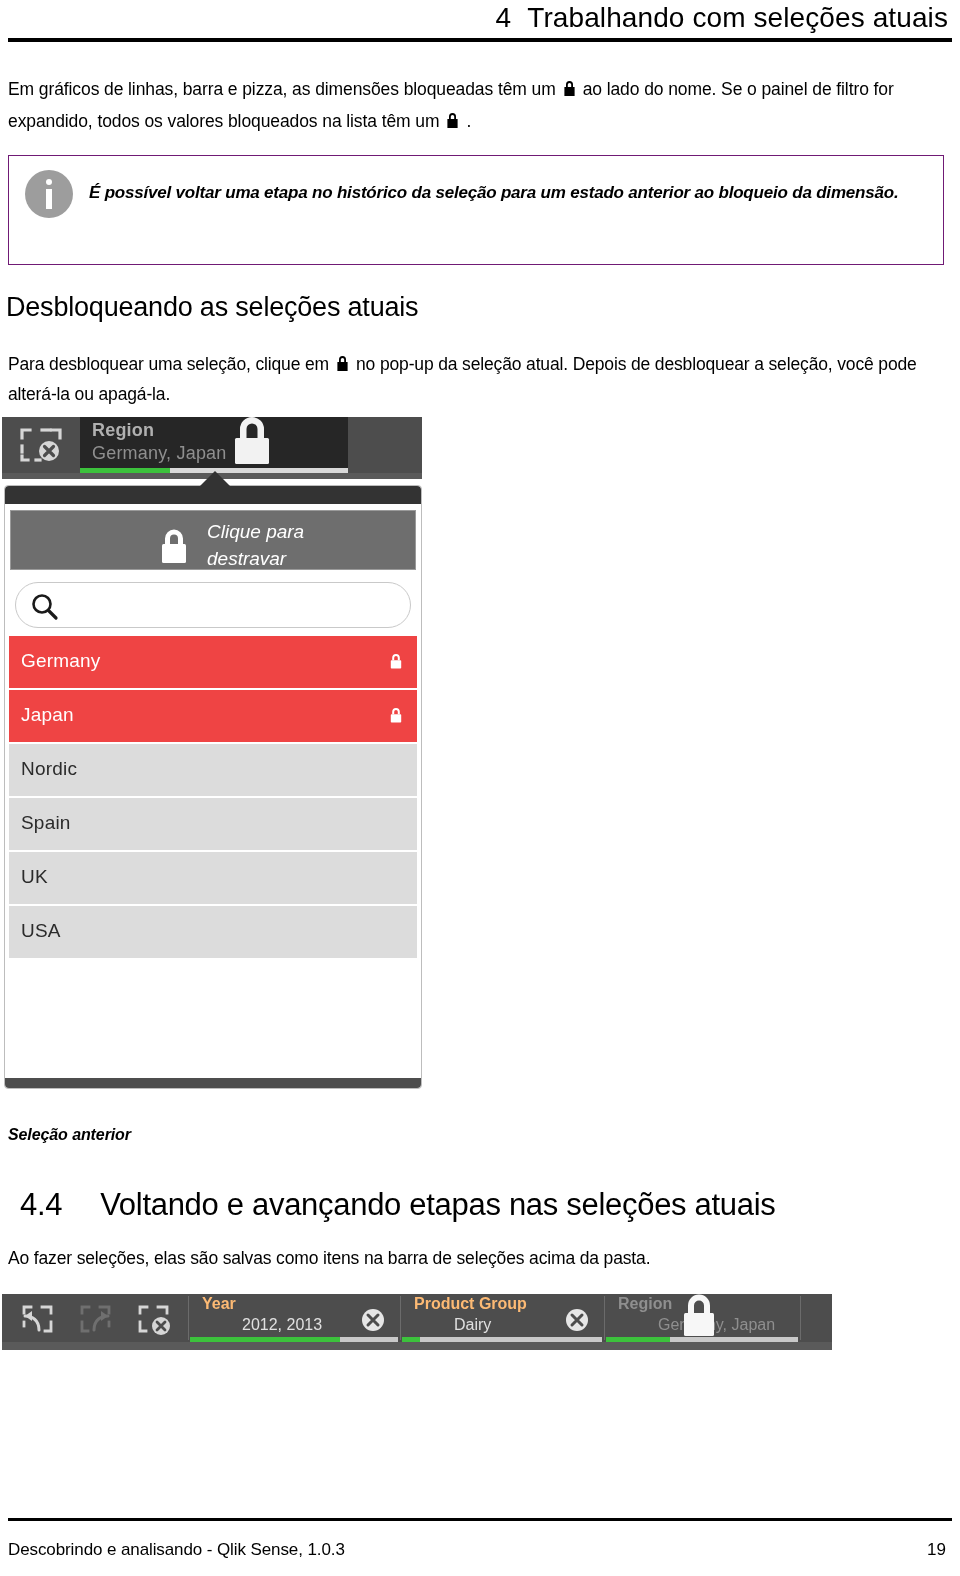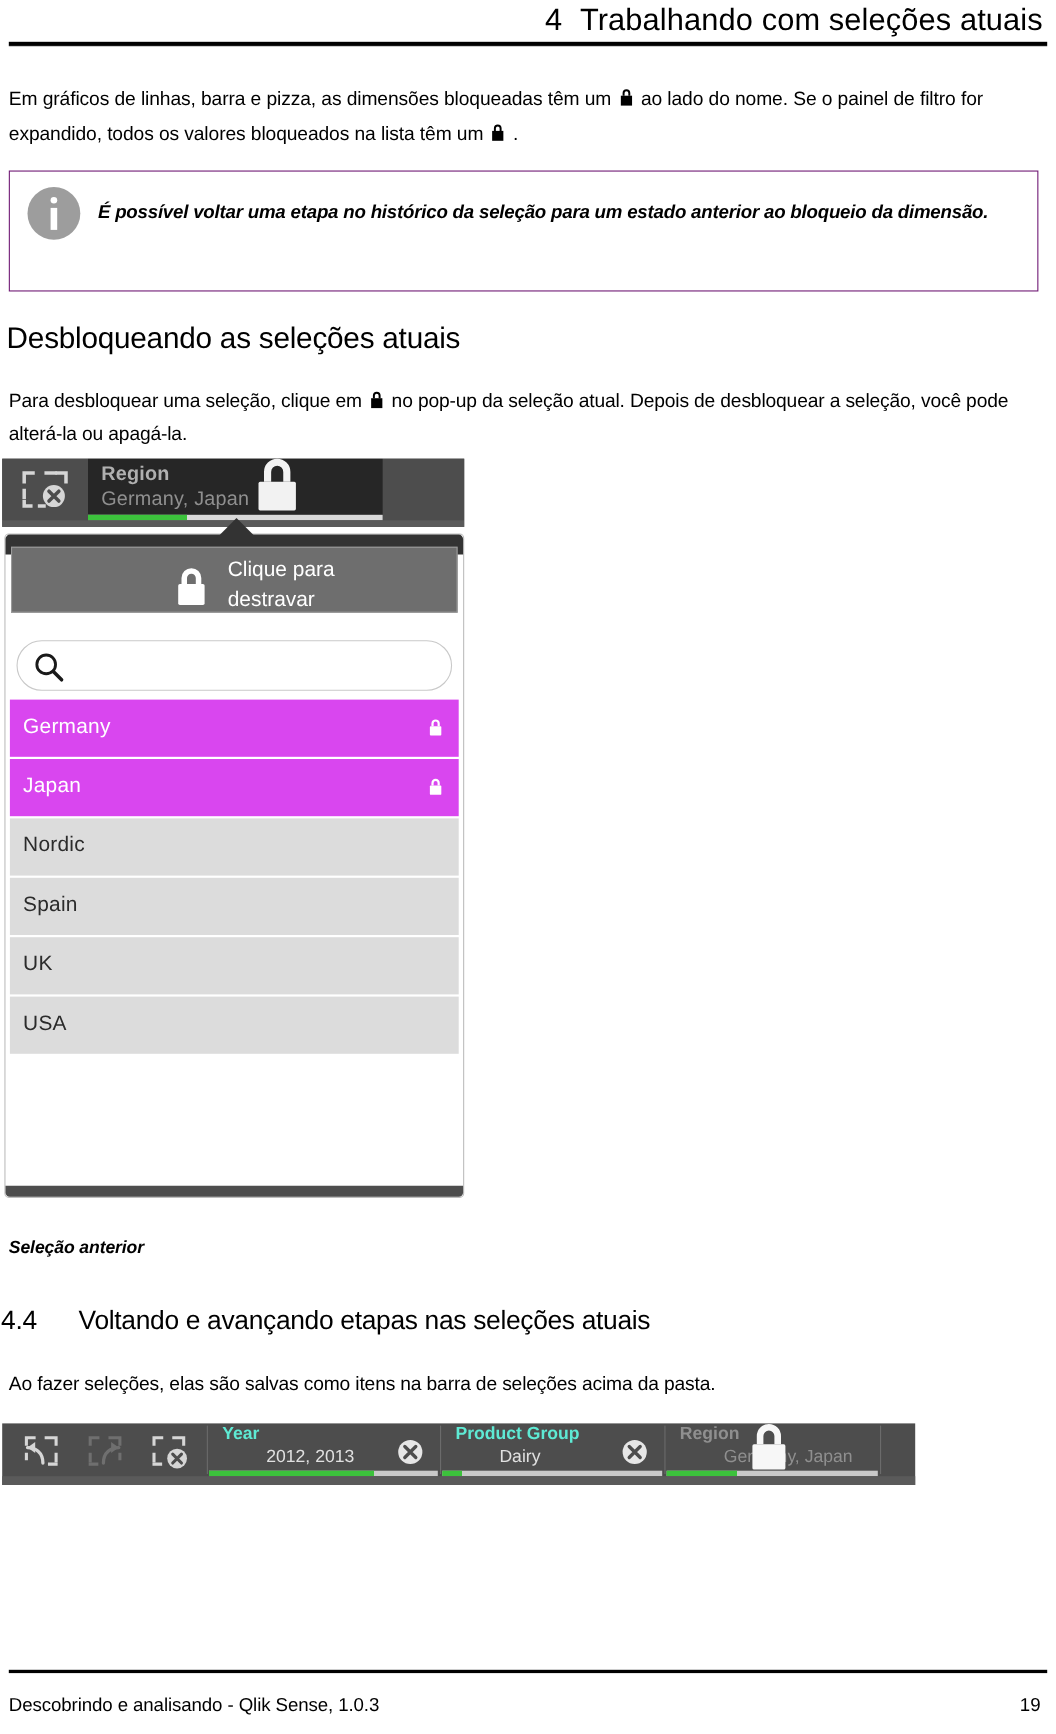--- a/index.html
+++ b/index.html
@@ -245,26 +245,27 @@
     position: absolute;
     left: 0; top: 0;
     width: 416px;
     height: 18px;
     background: #333333;
     border-radius: 4px 4px 0 0;
   }
   .pop-tooltip {
     position: absolute;
     left: 5px;
-    top: 11px;
+    top: 24px;
     width: 406px;
     height: 60px;
     background: #6e6e6e;
     border: 1px solid #9a9a9a;
     box-sizing: border-box;
+    font-style: italic;
   }
   .pop-tooltip .tt-lock {
     position: absolute;
     left: 146px;
     top: 16px;
   }
   .pop-tooltip .tt-text {
     position: absolute;
     left: 196px;
     top: 7px;
@@ -296,21 +297,21 @@
     top: 150px;
     width: 408px;
   }
   .li {
     position: relative;
     height: 52px;
     margin-bottom: 2px;
     background: #dcdcdc;
   }
   .li.selected {
-    background: #d946ef;
+    background: #ef4444;
   }
   .li .li-label {
     position: absolute;
     left: 12px;
     top: 14px;
     font-size: 19px;
     color: #2b2b2b;
     letter-spacing: 0.2px;
   }
   .li.selected .li-label {
@@ -338,23 +339,23 @@
     top: 1126px;
     font-size: 16px;
     font-style: italic;
     font-weight: 600;
     letter-spacing: -0.1px;
   }
 
   
   .h1-44 {
     position: absolute;
-    left: 1px;
+    left: 20px;
     top: 1187px;
-    font-size: 24px;
+    font-size: 31px;
     font-weight: 400;
     letter-spacing: -0.3px;
     white-space: nowrap;
   }
   .h1-44 .num { margin-right: 38px; }
   .para-44 {
     position: absolute;
     left: 8px;
     top: 1248px;
     font-size: 17.5px;
@@ -387,21 +388,21 @@
     position: absolute;
     top: 0;
     height: 48px;
   }
   .bt .bt-title {
     position: absolute;
     left: 12px;
     top: 1px;
     font-size: 16px;
     font-weight: bold;
-    color: #5eead4;
+    color: #fdba74;
     white-space: nowrap;
   }
   .bt .bt-value {
     position: absolute;
     left: 12px;
     top: 22px;
     font-size: 16px;
     color: #e0e0e0;
     white-space: nowrap;
     margin-left: 40px;

